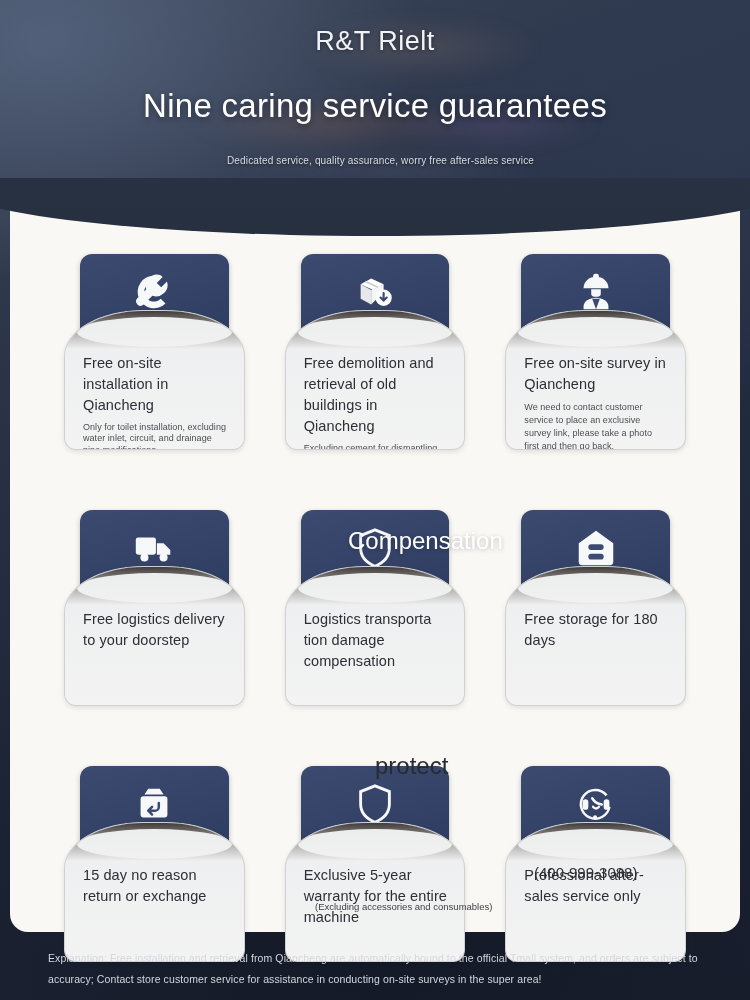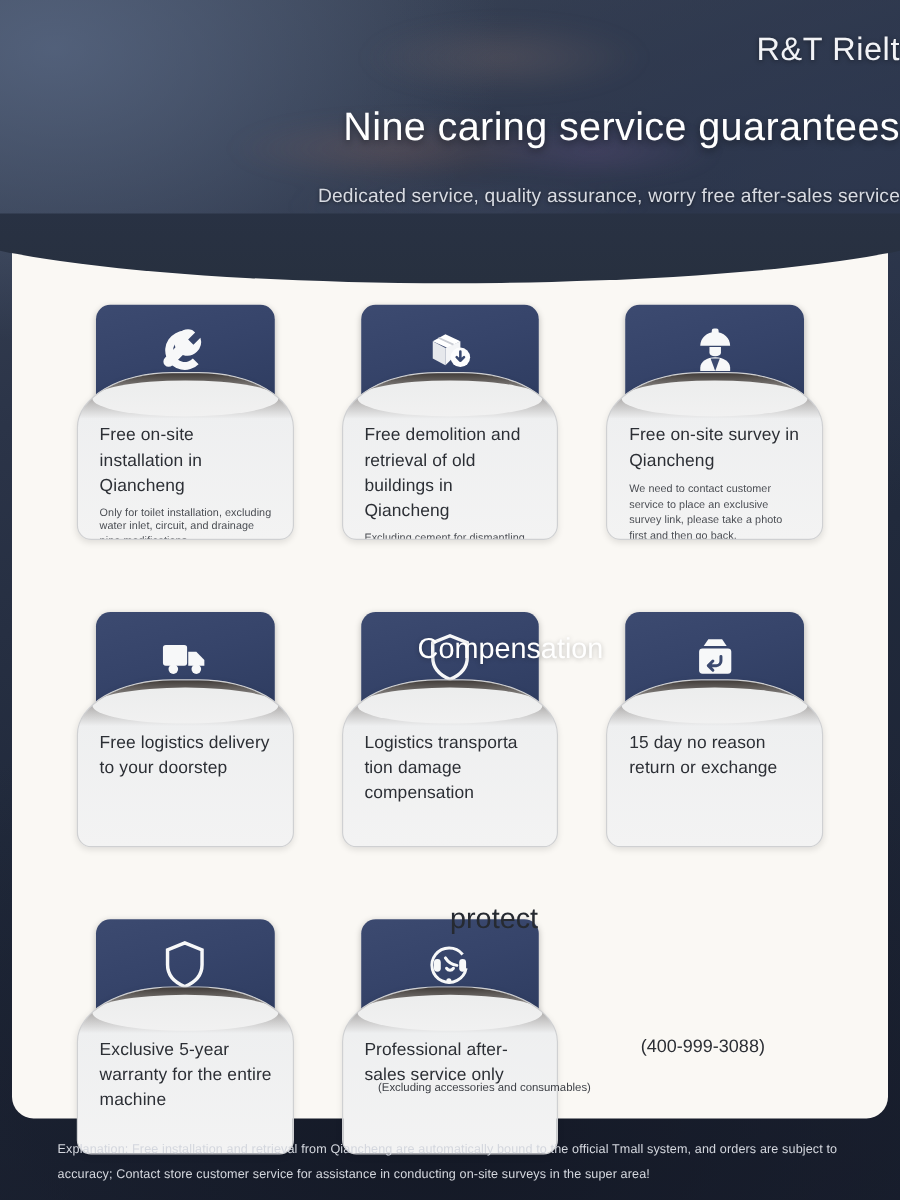--- a/index.html
+++ b/index.html
@@ -25,34 +25,34 @@
     background:
       radial-gradient(ellipse 170px 46px at 56% 24%, rgba(160,130,120,.22), rgba(0,0,0,0) 70%),
       radial-gradient(ellipse 200px 40px at 44% 62%, rgba(190,120,95,.20), rgba(0,0,0,0) 70%),
       radial-gradient(ellipse 150px 34px at 66% 63%, rgba(150,105,175,.20), rgba(0,0,0,0) 70%),
       radial-gradient(ellipse 210px 34px at 52% 86%, rgba(120,130,160,.16), rgba(0,0,0,0) 72%);
     filter:blur(7px);
     pointer-events:none;
   }
 
   
-  #header{ position:absolute; left:0; right:0; top:0; text-align:right; z-index:4; }
+  #header{ position:absolute; left:0; right:0; top:0; text-align:center; z-index:4; }
   #brand{
     margin-top:26px;
     font-size:27px; color:#f2f3f6; letter-spacing:.5px;
     text-shadow:0 1px 4px rgba(0,0,0,.45);
   }
   #headline{
     margin-top:30px;
     font-size:33px; color:#ffffff; letter-spacing:.3px;
     text-shadow:0 2px 6px rgba(0,0,0,.40);
   }
   #subhead{
     margin-top:30px;
-    font-size:16px; color:#d8dbe2; letter-spacing:.15px;
+    font-size:10px; color:#d8dbe2; letter-spacing:.15px;
     text-shadow:0 1px 3px rgba(0,0,0,.5);
     margin-left:11px;
   }
 
   
   #panel{
     position:absolute; left:10px; right:10px; top:192px; height:740px;
     background:#faf8f4;
     border-radius:18px;
     z-index:2;
@@ -255,20 +255,36 @@
           </svg>
       </span>
     </div>
     <div class="card-body">
       <div class="card-text">
         <div class="title">Logistics transporta tion damage compensation</div>
       </div>
     </div>
   </div>
 
+  <div class="card">
+    <div class="icon-panel">
+      <span>
+        <svg viewBox="0 0 48 48" fill="#f7f8f9">
+            <path d="M24 6L6 19v19a4 4 0 0 0 4 4h28a4 4 0 0 0 4-4V19z"></path>
+            <rect x="16" y="20" width="16" height="6" rx="3" fill="#3c4a70"></rect>
+            <rect x="16" y="30" width="16" height="6" rx="3" fill="#3c4a70"></rect>
+          </svg>
+      </span>
+    </div>
+    <div class="card-body">
+      <div class="card-text">
+        <div class="title">Free storage for 180 days</div>
+      </div>
+    </div>
+  </div>
 
   <div class="card">
     <div class="icon-panel">
       <span>
         <svg viewBox="0 0 48 48" fill="#f7f8f9">
             <path d="M14 14l4-6h12l4 6z"></path>
             <rect x="10" y="16" width="28" height="22" rx="3"></rect>
             <path d="M29 23v4a4 4 0 0 1-4 4h-7m0 0l4-4m-4 4l4 4" fill="none" stroke="#3c4a70" stroke-width="2.6" stroke-linecap="round" stroke-linejoin="round"></path>
           </svg>
       </span>

